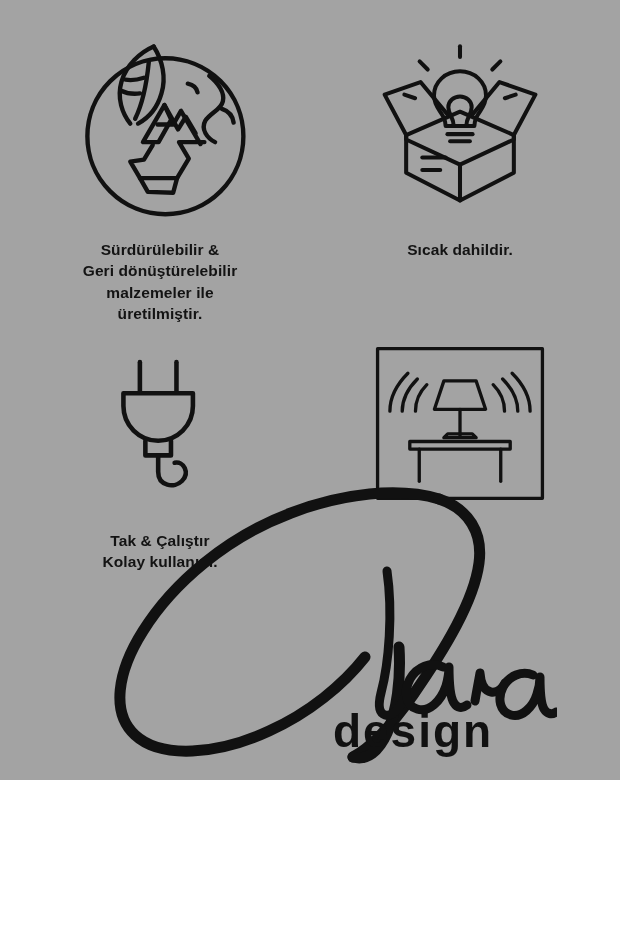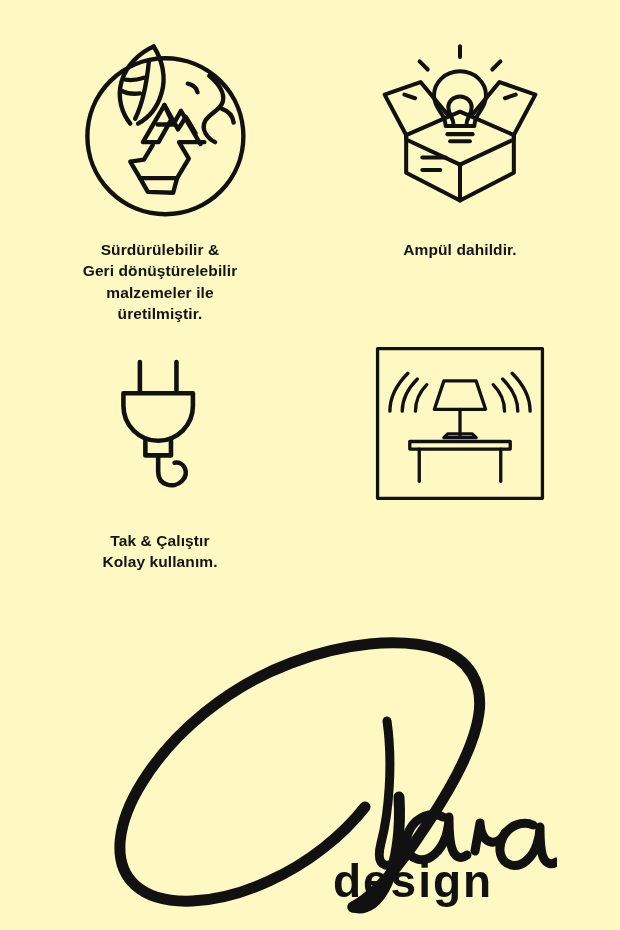--- a/index.html
+++ b/index.html
@@ -10,22 +10,22 @@
   body {
     width: 620px;
     height: 930px;
     font-family: "Liberation Sans", sans-serif;
     color: #111111;
     overflow: hidden;
   }
   .sheet {
     position: relative;
     width: 620px;
-    height: 930px;
-    background: #fef9c3;
+    height: 780px;
+    background: #a3a3a3;
   }
   .features {
     display: grid;
     grid-template-columns: 1fr 1fr;
     grid-template-rows: auto auto;
     padding: 18px 10px 0 10px;
     box-sizing: border-box;
   }
   .feature {
     display: flex;
@@ -128,21 +128,21 @@
 
           <path d="M93 97c0-10-6-13-6-21 0-7 6-12 13-12s13 5 13 12c0 8-6 11-6 21"></path>
 
           <path d="M100 20v-12"></path>
           <path d="M136 34l9-9"></path>
           <path d="M64 34l-9-9"></path>
           <path d="M150 66l12-4"></path>
           <path d="M50 66l-12-4"></path>
         </svg>
       </div>
-      <div class="feature-caption">Ampül dahildir.</div>
+      <div class="feature-caption">Sıcak dahildir.</div>
     </div>
 
     <div class="feature feature-plug row-2">
       <div class="feature-icon">
         <svg width="150" height="160" viewBox="0 0 160 175" fill="none" stroke="#111111" stroke-width="5" stroke-linecap="round" stroke-linejoin="round">
 
           <path d="M58 10v32"></path>
           <path d="M98 10v32"></path>
 
           <path d="M40 44h76v14a38 38 0 0 1-38 38 38 38 0 0 1-38-38z"></path>

